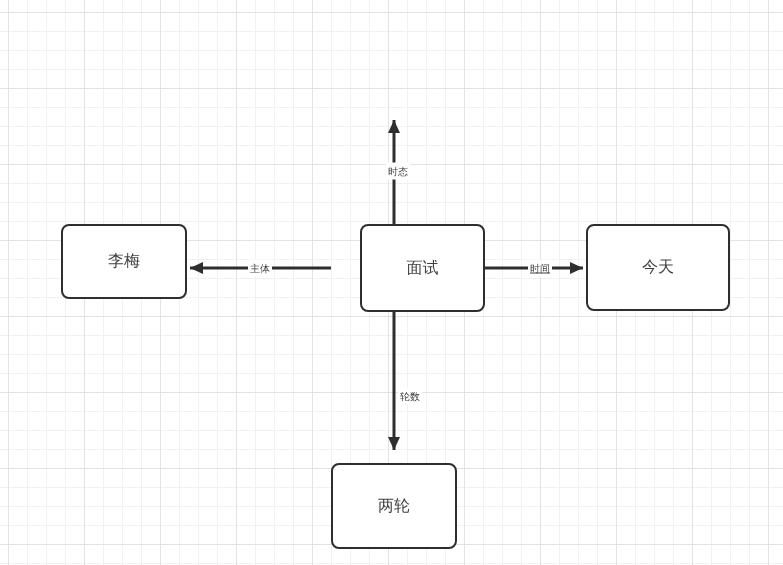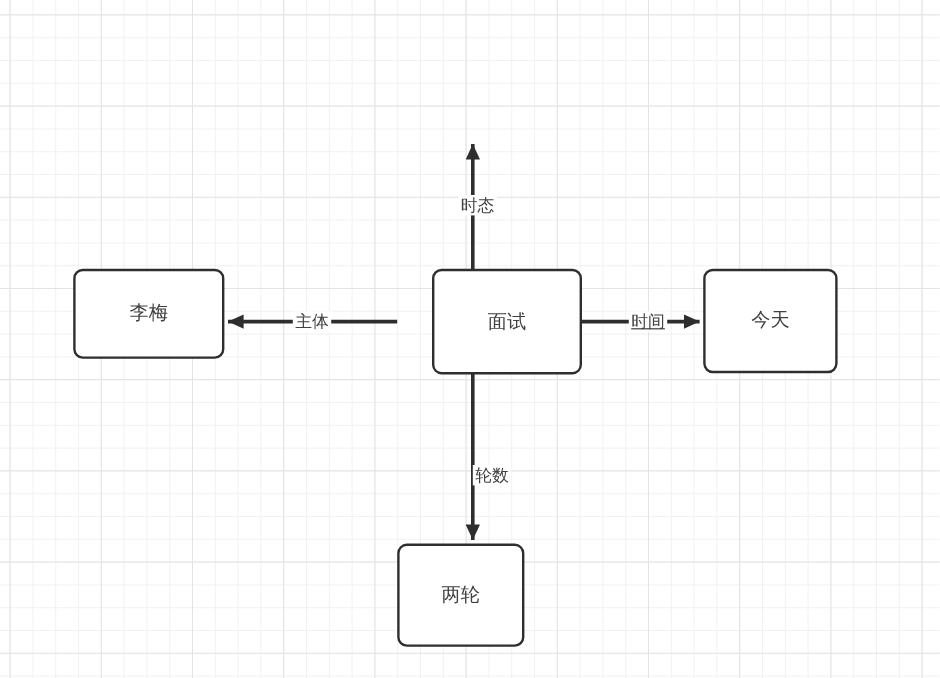--- a/index.html
+++ b/index.html
@@ -44,21 +44,21 @@
     justify-content: center;
     font-size: 16px;
     color: #404040;
     cursor: default;
   }
   .edge-label {
     position: absolute;
     transform: translate(-50%, -50%);
     background: #ffffff;
     padding: 0 2px;
-    font-size: 14px;
+    font-size: 10px;
     line-height: 17px;
     color: #404040;
     white-space: nowrap;
   }
 </style>
 </head>
 <body>
 
 <div class="canvas">
 
@@ -76,25 +76,25 @@
 
 
   <div class="node" style="left:332px; top:224px; width:125px; height:88px;margin-left:28px;">
     <span>面试</span>
   </div>
 
   <div class="node" style="left:61px; top:224px; width:126px; height:75px;">
     <span>李梅</span>
   </div>
 
-  <div class="node" style="left:586px; top:224px; width:112px; height:87px;">
+  <div class="node" style="left:586px; top:224px; width:144px; height:87px;">
     <span>今天</span>
   </div>
 
-  <div class="node" style="left:331px; top:453px; width:106px; height:86px;text-align:right;">
+  <div class="node" style="left:331px; top:463px; width:126px; height:86px;text-align:right;">
     <span>两轮</span>
   </div>
 
   <span class="edge-label" style="left:398px; top:171px;">时态</span>
 
   <span class="edge-label" style="left:260px; top:268px;">主体</span>
 
   <span class="edge-label" style="left:540px; top:268px;text-decoration:underline;">时间</span>
 
   <span class="edge-label" style="left:410px; top:384px;margin-top:12px;">轮数</span>

